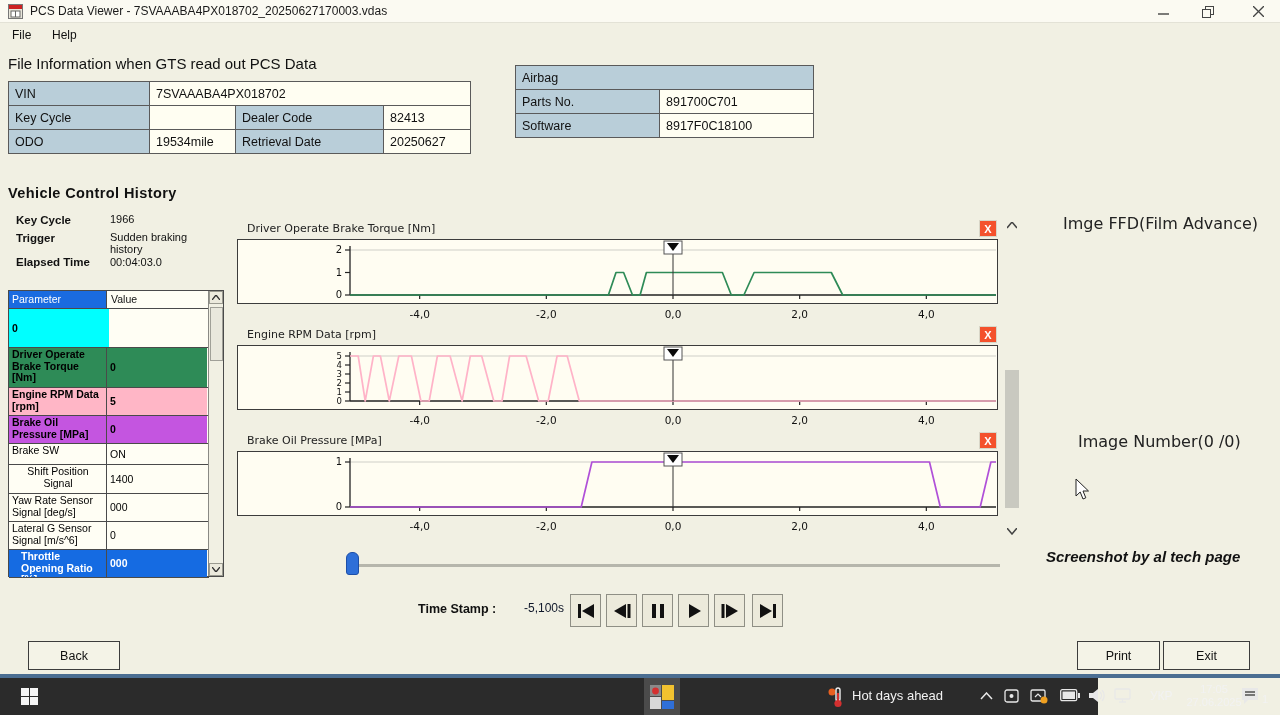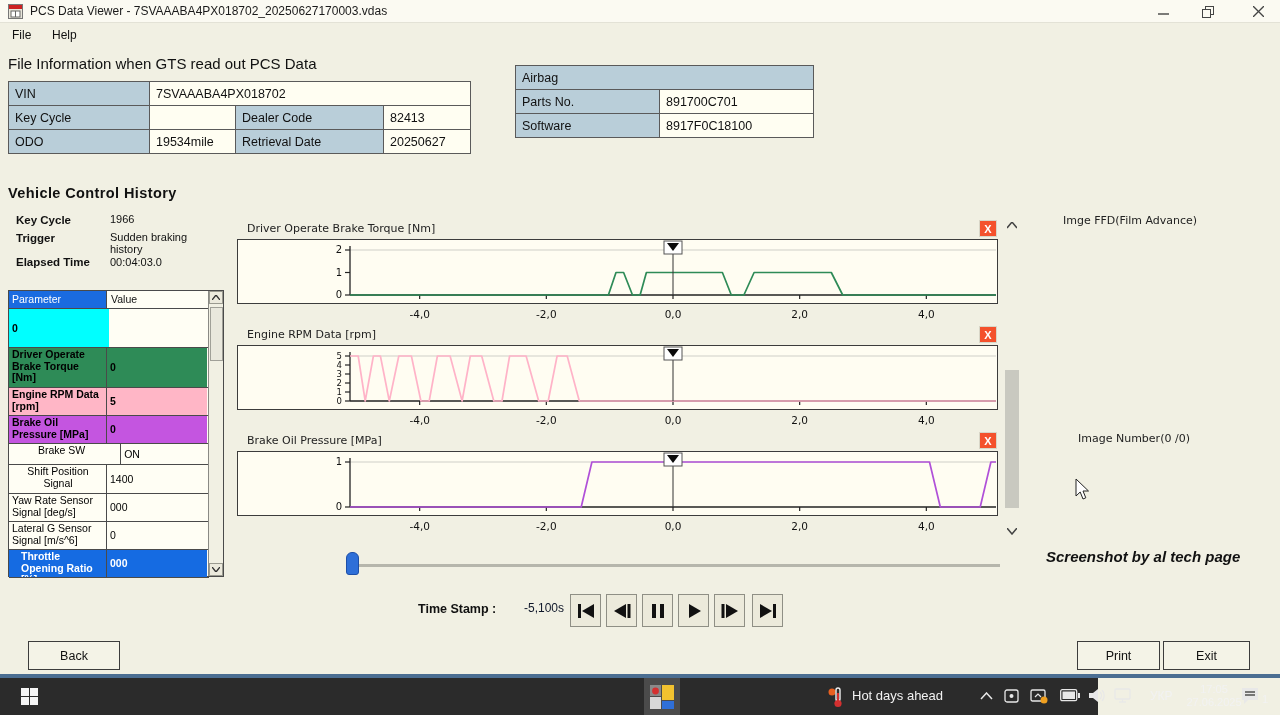--- a/index.html
+++ b/index.html
@@ -29,21 +29,21 @@
   .phead{display:flex;height:17px;border-bottom:1px solid #4a4a4a;}
   .phead .h1{width:98px;background:#1a6be0;color:#fff;font-size:10.5px;padding:2px 3px;border-right:1px solid #4a4a4a;box-sizing:border-box;}
   .phead .h2{width:100px;background:#fffef4;color:#111;font-size:10.5px;padding:2px 4px;box-sizing:border-box;}
   .vscroll{position:absolute;right:0;top:0;width:14px;height:100%;background:#f1f0e3;border-left:1px solid #8a8a84;}
   .sb-arrow{position:absolute;left:0;width:14px;height:13px;background:#eceadd;border:1px solid #9a9a90;box-sizing:border-box;display:flex;align-items:center;justify-content:center;}
   
   .chart-panel{left:237px;width:762px;height:104px;}
   .chart-title{position:absolute;left:10px;top:2px;font-size:11px;color:#222;font-family:"DejaVu Sans",sans-serif;}
   .chart-close{position:absolute;right:2px;top:0;width:18px;height:17px;background:#f4512c;color:#fff;font-size:11px;font-weight:bold;text-align:center;line-height:17px;border:1px solid #d8d6c8;box-sizing:border-box;}
   
-  .rlabel{font-size:11px;color:#222;font-family:"DejaVu Sans",sans-serif;}
+  .rlabel{font-size:16px;color:#222;font-family:"DejaVu Sans",sans-serif;}
   .watermark{font-size:15px;font-weight:bold;font-style:italic;color:#111;}
   
   .ts-label{font-weight:bold;font-size:12.5px;color:#111;}
   .ts-value{font-size:12px;color:#0f172a;}
   .pbtn{position:absolute;top:594px;width:31px;height:33px;background:#eceadb;border:1px solid #8f8f85;box-sizing:border-box;display:flex;align-items:center;justify-content:center;}
   
   .fbtn{background:#f4f3e7;border:1px solid #3c3c3c;font-size:12.5px;color:#111;display:flex;align-items:center;justify-content:center;}
   
   .slider-track{left:352px;top:564px;width:648px;height:3px;background:#b6b6ac;}
   .slider-thumb{left:346px;top:552px;width:13px;height:23px;background:#2e6fd8;border-radius:6px 6px 3px 3px;border:1px solid #1d4fa8;box-sizing:border-box;}
@@ -153,21 +153,21 @@
             <div class="pcell pvalue" style="background: rgb(46, 139, 87); color: rgb(0, 0, 0); font-weight: bold;">0</div>
           </div>
           <div class="prow" style="height: 27px;">
             <div class="pcell plabel" style="background: rgb(255, 182, 198); color: rgb(0, 0, 0); font-weight: bold;">Engine RPM Data [rpm]</div>
             <div class="pcell pvalue" style="background: rgb(255, 182, 198); color: rgb(0, 0, 0); font-weight: bold;">5</div>
           </div>
           <div class="prow" style="height: 27px;">
             <div class="pcell plabel" style="background: rgb(196, 85, 224); color: rgb(0, 0, 0); font-weight: bold;">Brake Oil Pressure [MPa]</div>
             <div class="pcell pvalue" style="background: rgb(196, 85, 224); color: rgb(0, 0, 0); font-weight: bold;">0</div>
           </div>
-          <div class="prow" style="height: 20px; padding-left: 26px;">
+          <div class="prow" style="height: 20px;">
             <div class="pcell plabel" style="background: rgb(255, 254, 244); color: rgb(0, 0, 0);">Brake SW</div>
             <div class="pcell pvalue" style="background: rgb(255, 254, 244); color: rgb(0, 0, 0);">ON</div>
           </div>
           <div class="prow" style="height: 28px;">
             <div class="pcell plabel" style="background: rgb(255, 254, 244); color: rgb(0, 0, 0); text-align: center;">Shift Position Signal</div>
             <div class="pcell pvalue" style="background: rgb(255, 254, 244); color: rgb(0, 0, 0);">1400</div>
           </div>
           <div class="prow" style="height: 27px;">
             <div class="pcell plabel" style="background: rgb(255, 254, 244); color: rgb(0, 0, 0);">Yaw Rate Sensor Signal [deg/s]</div>
             <div class="pcell pvalue" style="background: rgb(255, 254, 244); color: rgb(0, 0, 0);">000</div>

